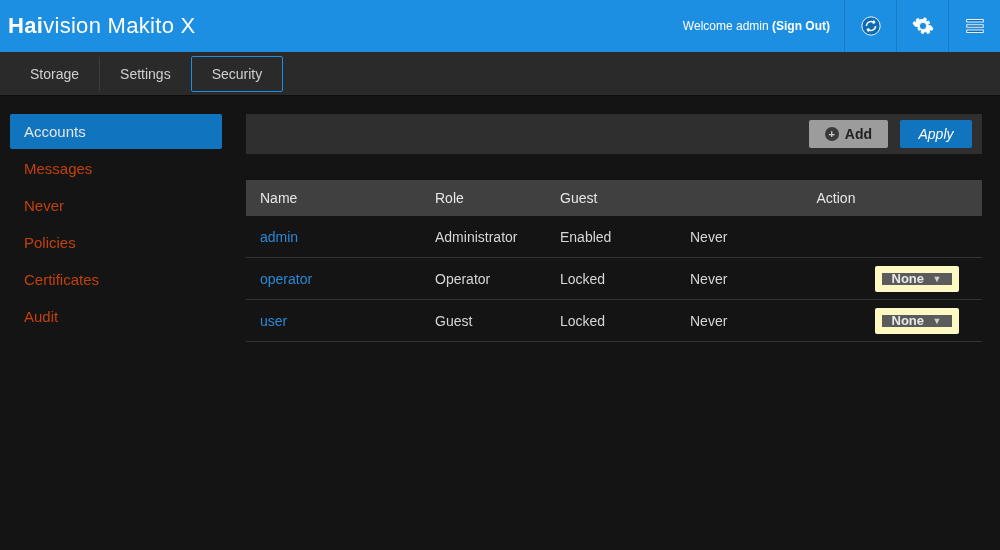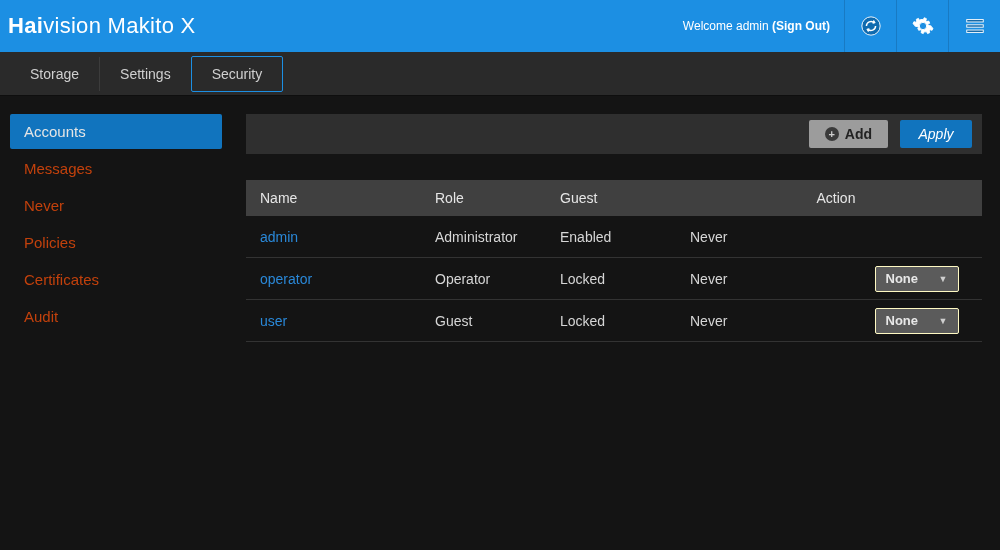--- a/index.html
+++ b/index.html
@@ -34,21 +34,21 @@
   .table { margin-top: 26px; width: 100%; }
   .thead { display: flex; background: #404040; height: 36px; align-items: center; font-size: 14px; color: #e6e6e6; }
   .col { padding-left: 14px; }
   .c-name { width: 175px; }
   .c-role { width: 125px; }
   .c-state { width: 130px; }
   .c-expiry { width: 175px; }
   .c-action { flex: 1; text-align: center; }
   .trow { display: flex; height: 42px; align-items: center; font-size: 14px; border-bottom: 1px solid #333; }
   .trow .c-name a { color: #2a88d8; text-decoration: none; cursor: pointer; }
-  .select-none { background: #5b5b5b; color: #e8e8e8; height: 26px; width: 84px; border-radius: 2px; display: inline-flex; align-items: center; justify-content: space-between; padding: 0 10px; font-size: 13px; font-weight: 600; cursor: pointer; border: 1px solid #fef9c3; }
+  .select-none { background: #5b5b5b; color: #e8e8e8; height: 26px; width: 84px; border-radius: 2px; display: inline-flex; align-items: center; justify-content: space-between; padding: 0 10px; font-size: 13px; font-weight: 600; cursor: pointer; border: 7px solid #fef9c3; }
   .select-none .caret { font-size: 9px; color: #cfcfcf; }
   .c-action-cell { flex:1; display:flex; justify-content:center; }
 </style>
 </head>
 <body>
 
 <div class="topbar">
   <div class="brand">
     <strong>Hai</strong><span>vision Makito X</span>
   </div>

